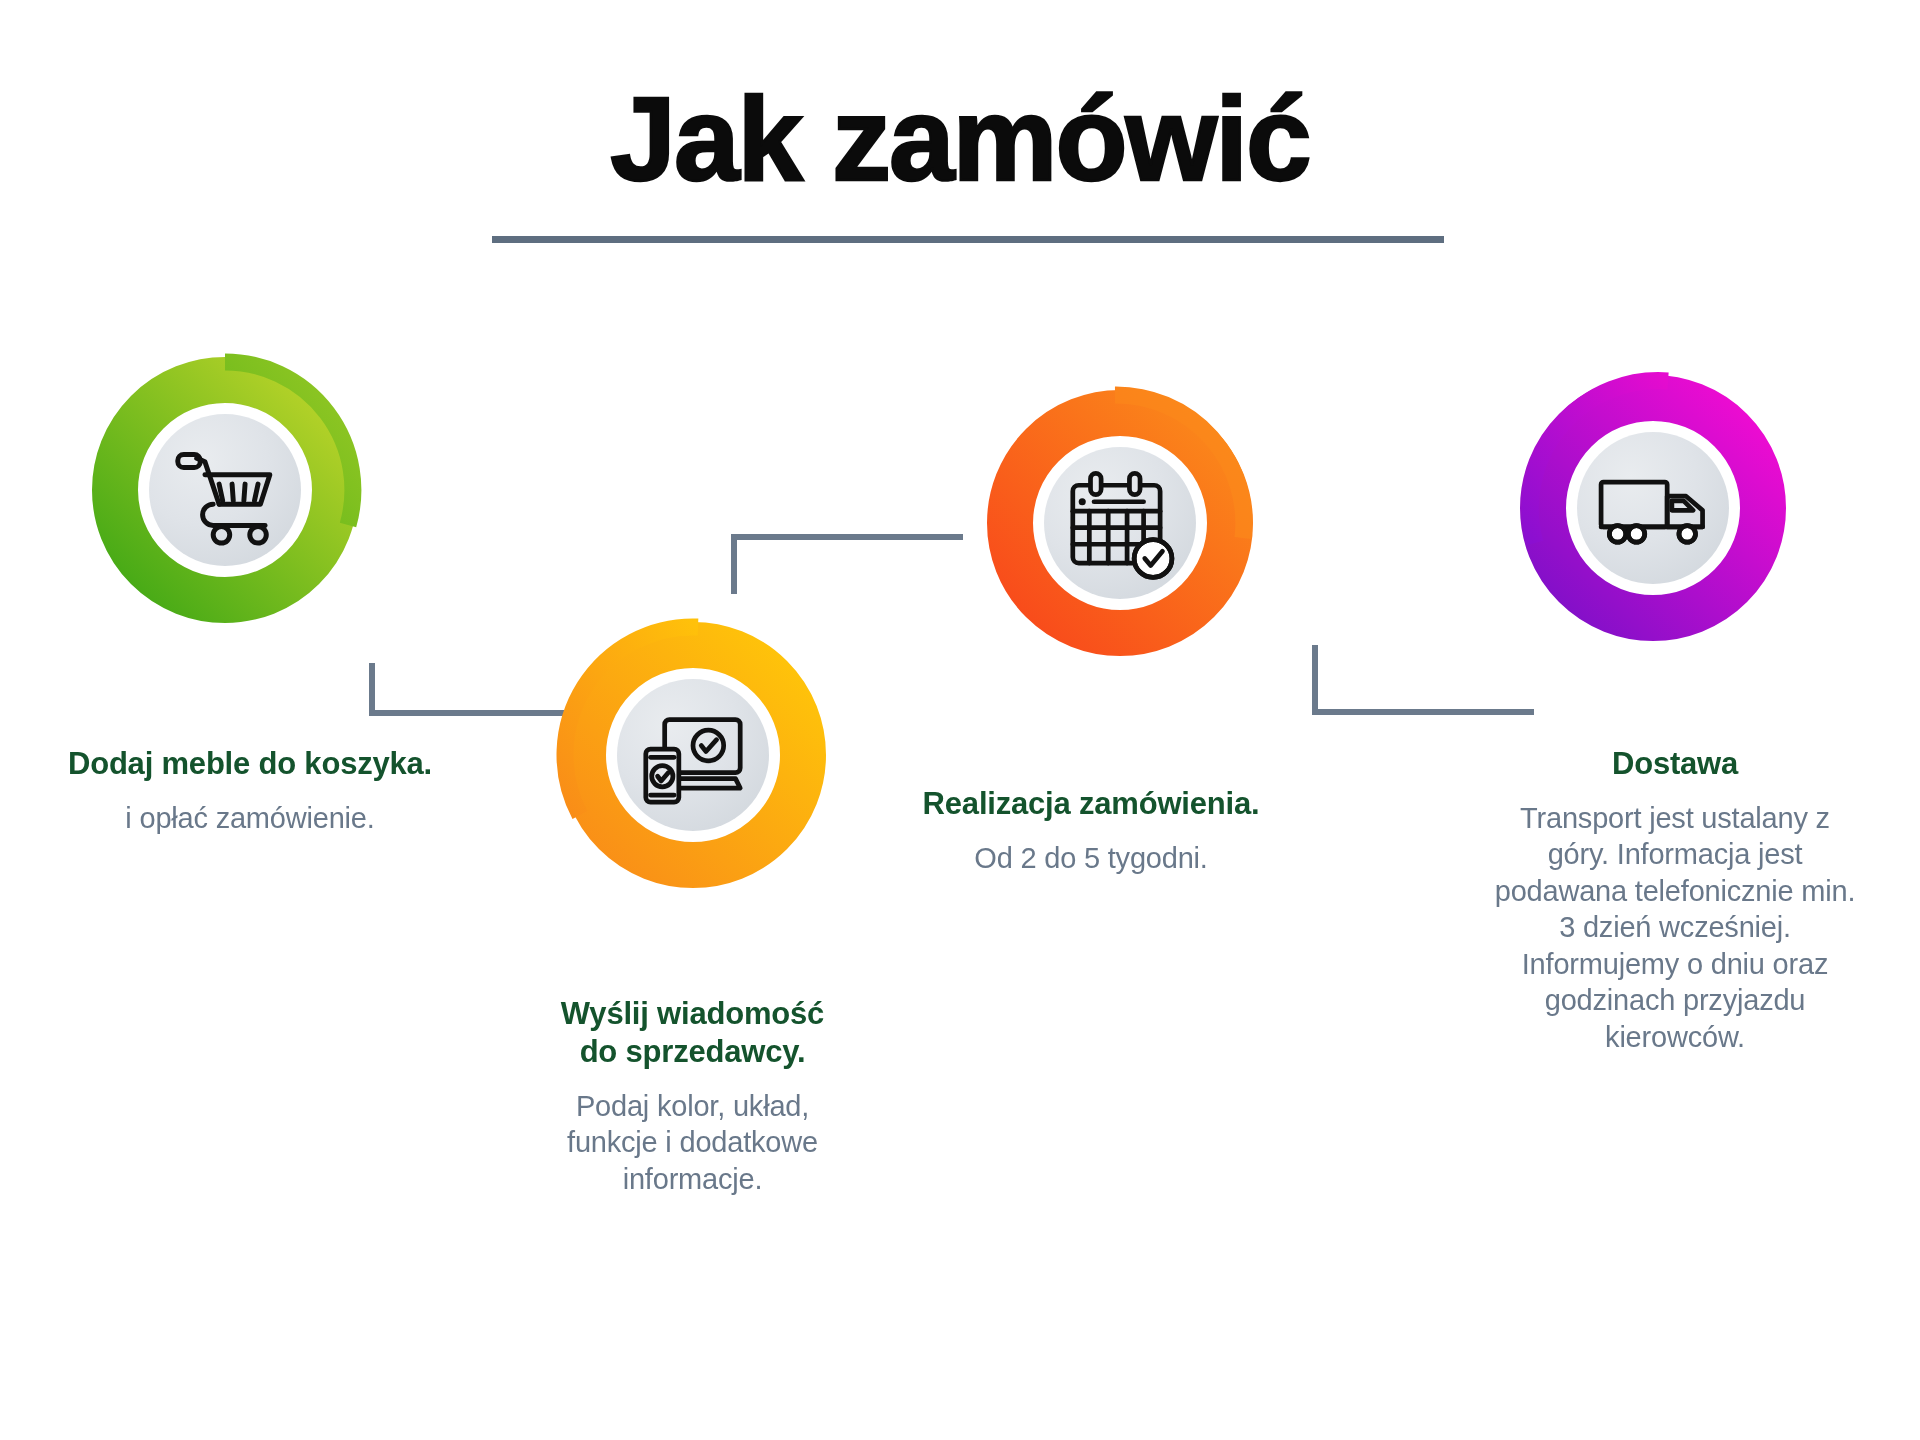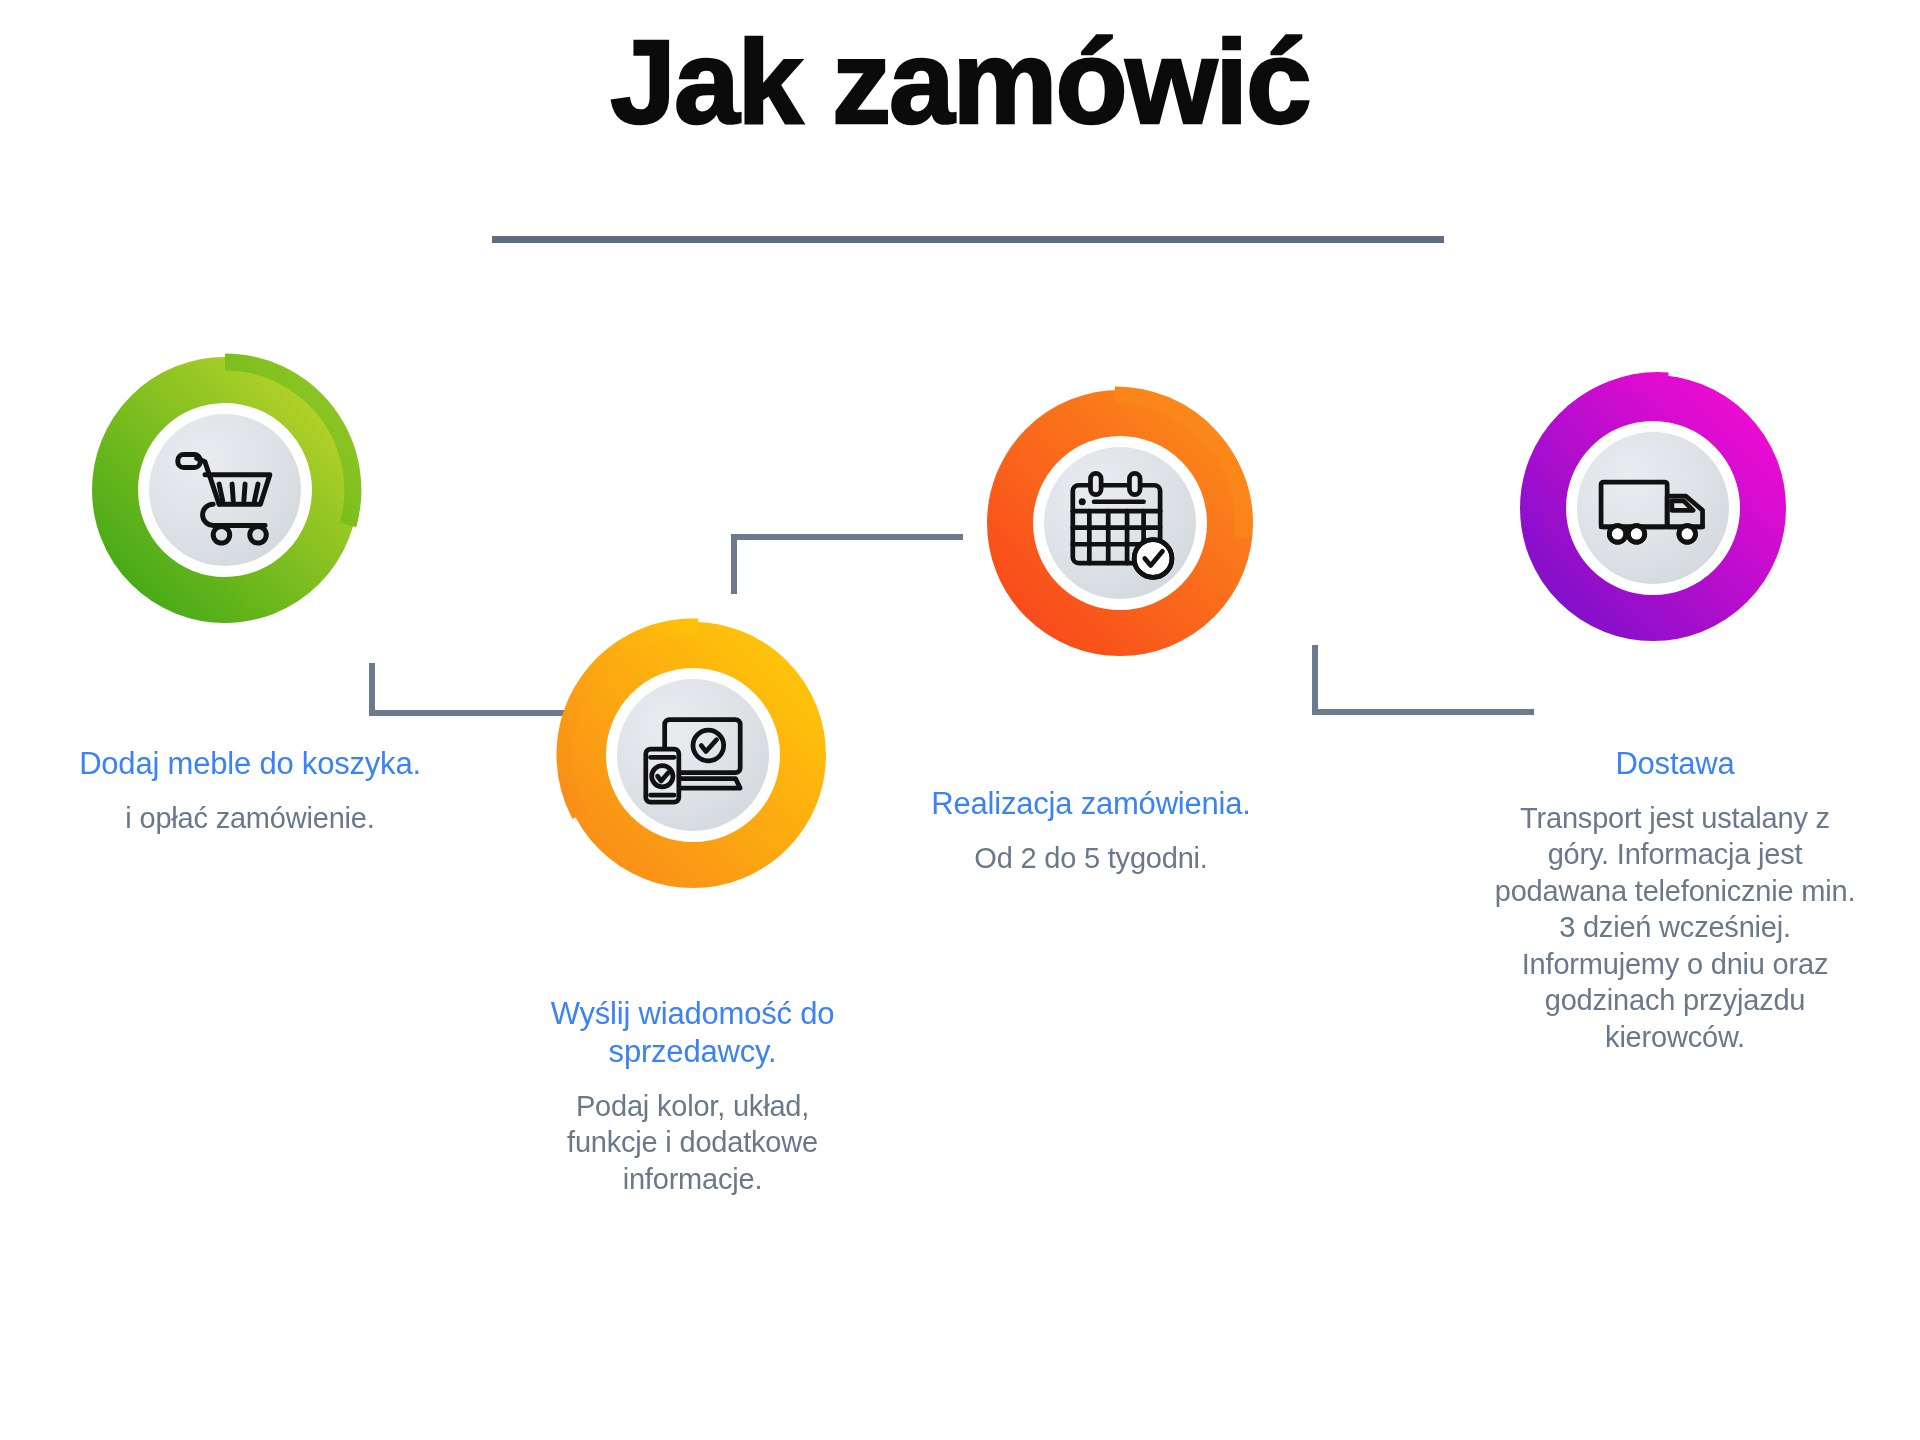--- a/index.html
+++ b/index.html
@@ -18,21 +18,21 @@
   
   #header {
     position: absolute;
     top: 0;
     left: 0;
     width: 1920px;
     text-align: center;
   }
   #page-title {
     margin: 0;
-    padding-top: 23px;
+    padding-top: 80px;
     font-size: 118px;
     line-height: 1.0;
     font-weight: 700;
     letter-spacing: -2px;
     color: #0b0b0b;
     font-family: "Liberation Sans", sans-serif;
     -webkit-text-stroke: 2.5px #0b0b0b;
   }
   #title-underline {
     position: absolute;
@@ -93,23 +93,23 @@
     overflow: visible;
   }
 
   .caption {
     position: absolute;
     text-align: center;
     color: #5e6e80;
   }
   .cap-title {
     font-size: 31px;
-    font-weight: 400;
+    font-weight: 700;
     line-height: 1.22;
-    color: #3b82f6;
+    color: #14532d;
     letter-spacing: -0.2px;
   }
   .cap-body {
     font-size: 29px;
     font-weight: 400;
     line-height: 1.26;
     color: #69788a;
     margin-top: 17px;
     letter-spacing: -0.2px;
   }

